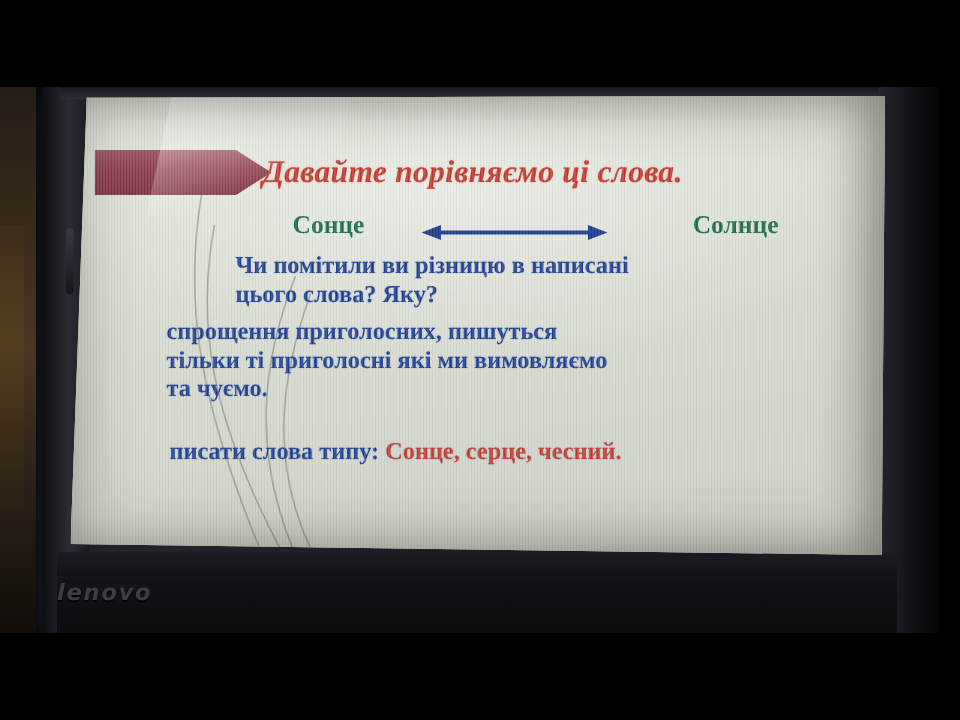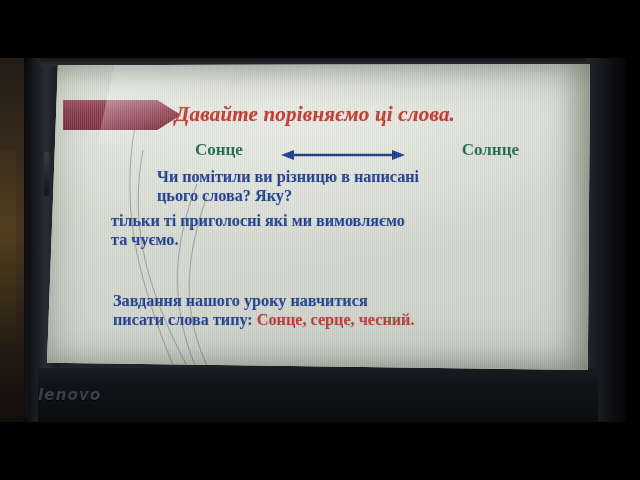--- a/index.html
+++ b/index.html
@@ -123,26 +123,26 @@
         </svg>
         <span class="w-right">Солнце</span>
       </div>
 
       <div class="para p1">
         <div>Чи помітили ви різницю в написані</div>
         <div>цього слова? Яку?</div>
       </div>
 
       <div class="para p2">
+        <div>спрощення приголосних, пишуться</div>
         <div>тільки ті приголосні які ми вимовляємо</div>
         <div>та чуємо.</div>
       </div>
 
       <div class="para p3">
-        <div>Завдання нашого уроку навчитися</div>
         <div>
           <span>писати слова типу: </span><span class="redword">Сонце, серце, чесний.</span>
         </div>
       </div>
 
       <div class="moire"></div>
       <div class="glare"></div>
       <div class="vignette"></div>
     </div>
   </div>

